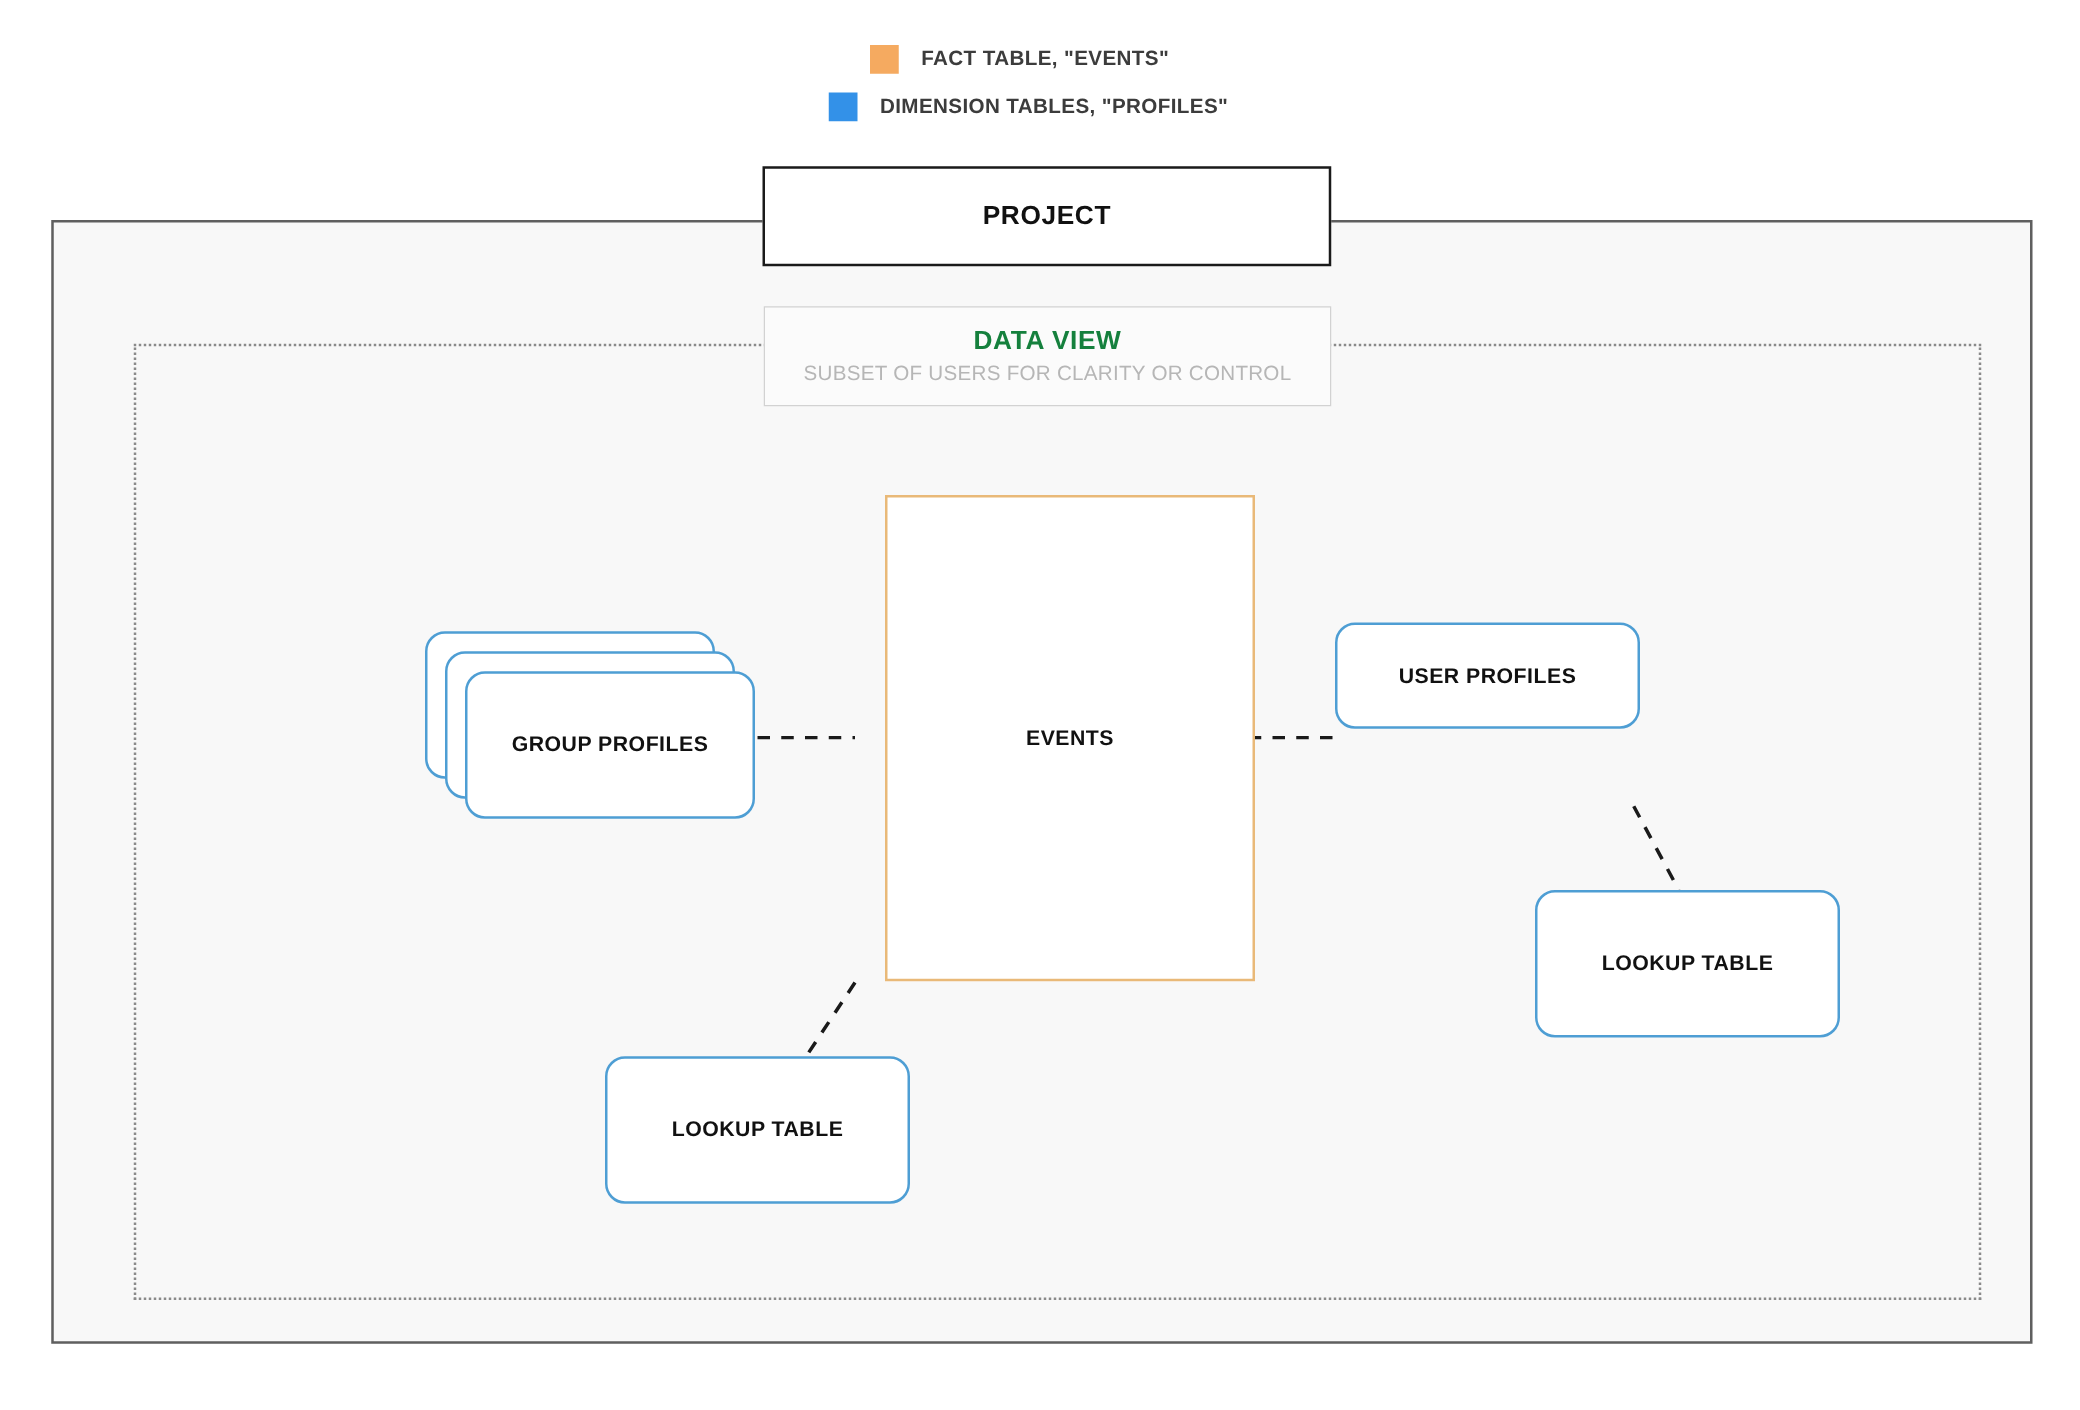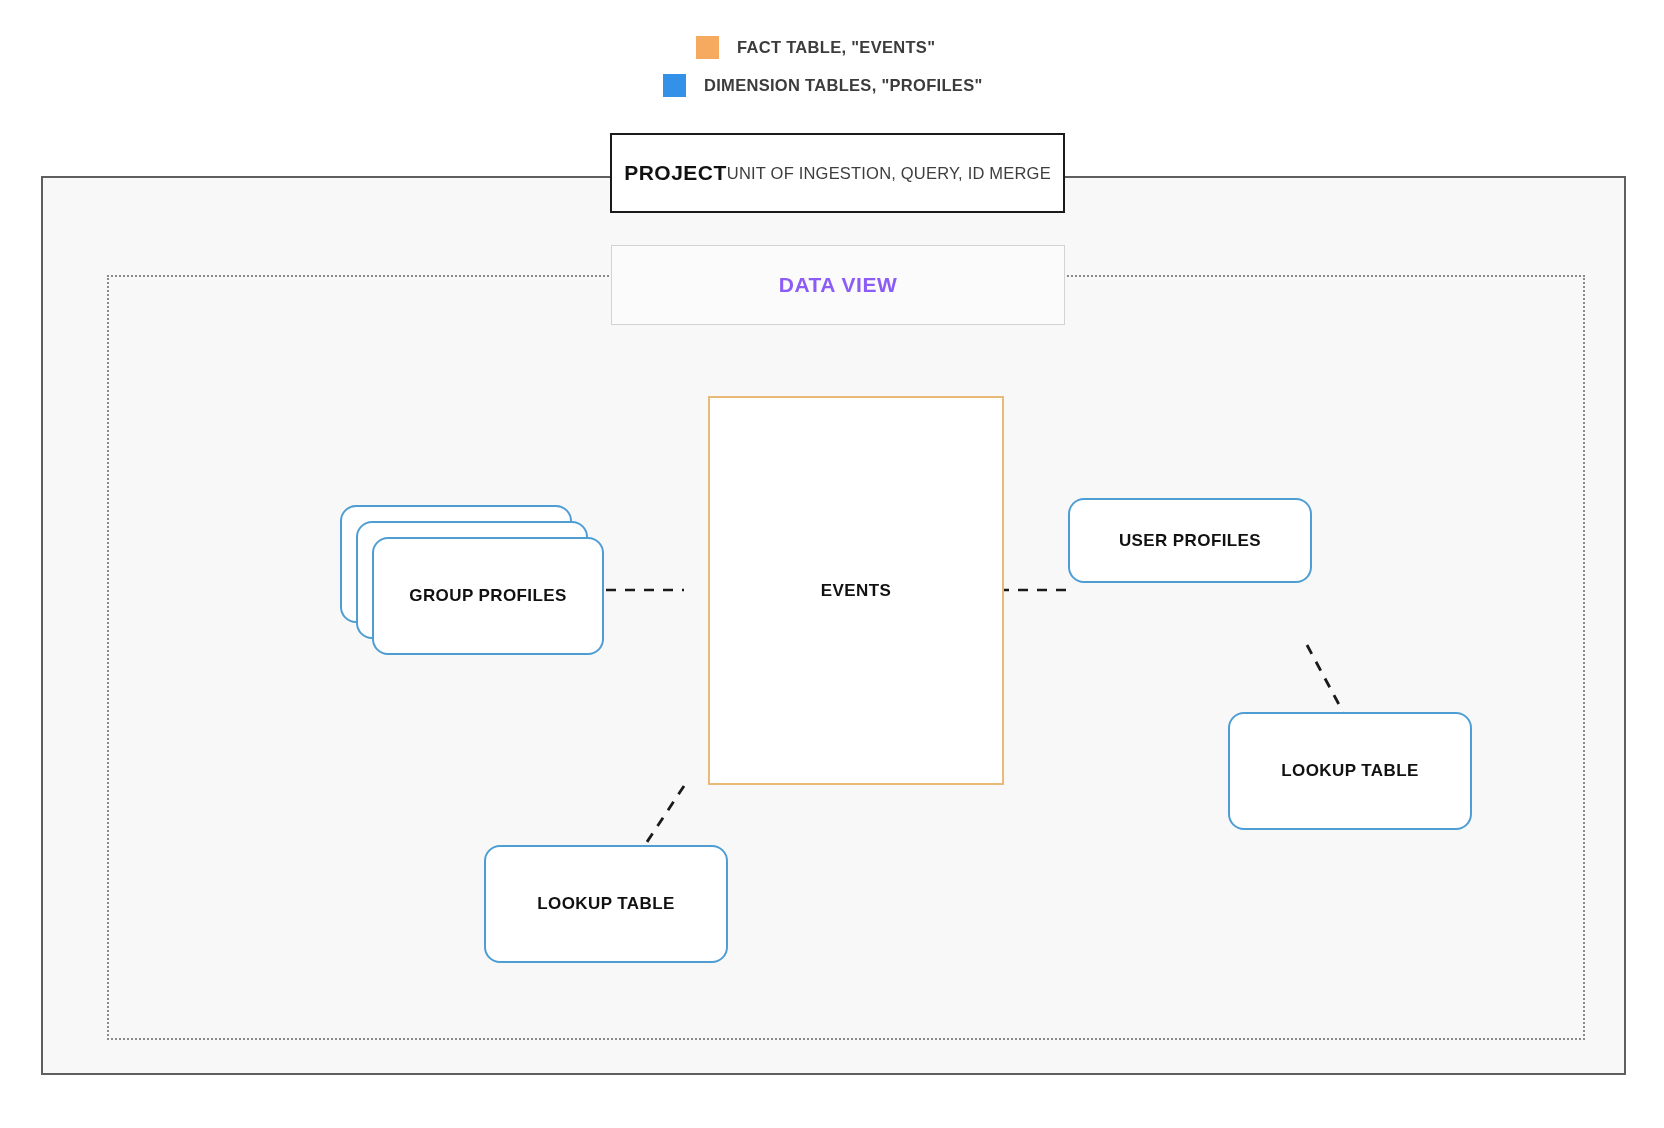--- a/index.html
+++ b/index.html
@@ -109,21 +109,21 @@
     box-sizing: border-box;
     display: flex;
     flex-direction: column;
     align-items: center;
     justify-content: center;
     z-index: 6;
   }
   .dataview-title {
     font-size: 21px;
     font-weight: bold;
-    color: #8b5cf6;
+    color: #15803d;
     letter-spacing: 0.5px;
     line-height: 1.4;
   }
   .dataview-sub {
     font-size: 16.5px;
     color: #b6b6b6;
     letter-spacing: 0.2px;
     line-height: 1.5;
   }
 
@@ -236,18 +236,18 @@
 <div class="card lookup-right">
   <span class="card-label">LOOKUP TABLE</span>
 </div>
 
 <div class="card lookup-left">
   <span class="card-label">LOOKUP TABLE</span>
 </div>
 
 <div class="project-box">
   <span class="project-title">PROJECT</span>
-  <span class="project-sub">UNIT OF INGESTION, QUERY, ID MERGE</span>
 </div>
 
 <div class="dataview-box">
   <span class="dataview-title">DATA VIEW</span>
+  <span class="dataview-sub">SUBSET OF USERS FOR CLARITY OR CONTROL</span>
 </div>
 
 </body></html>

